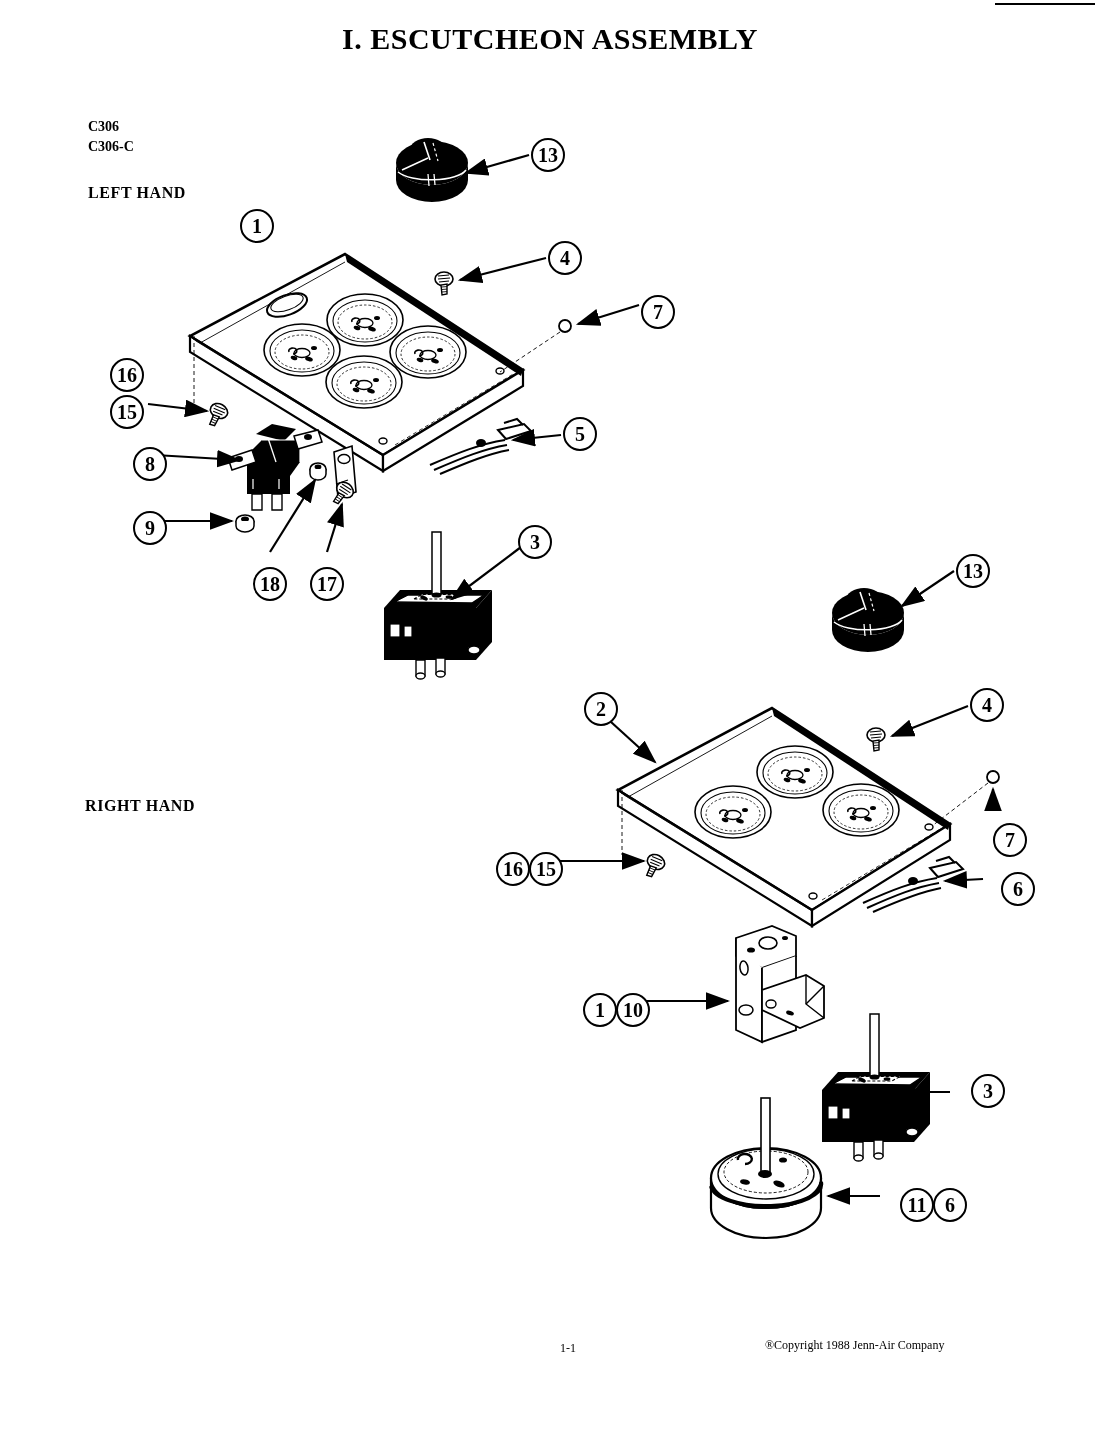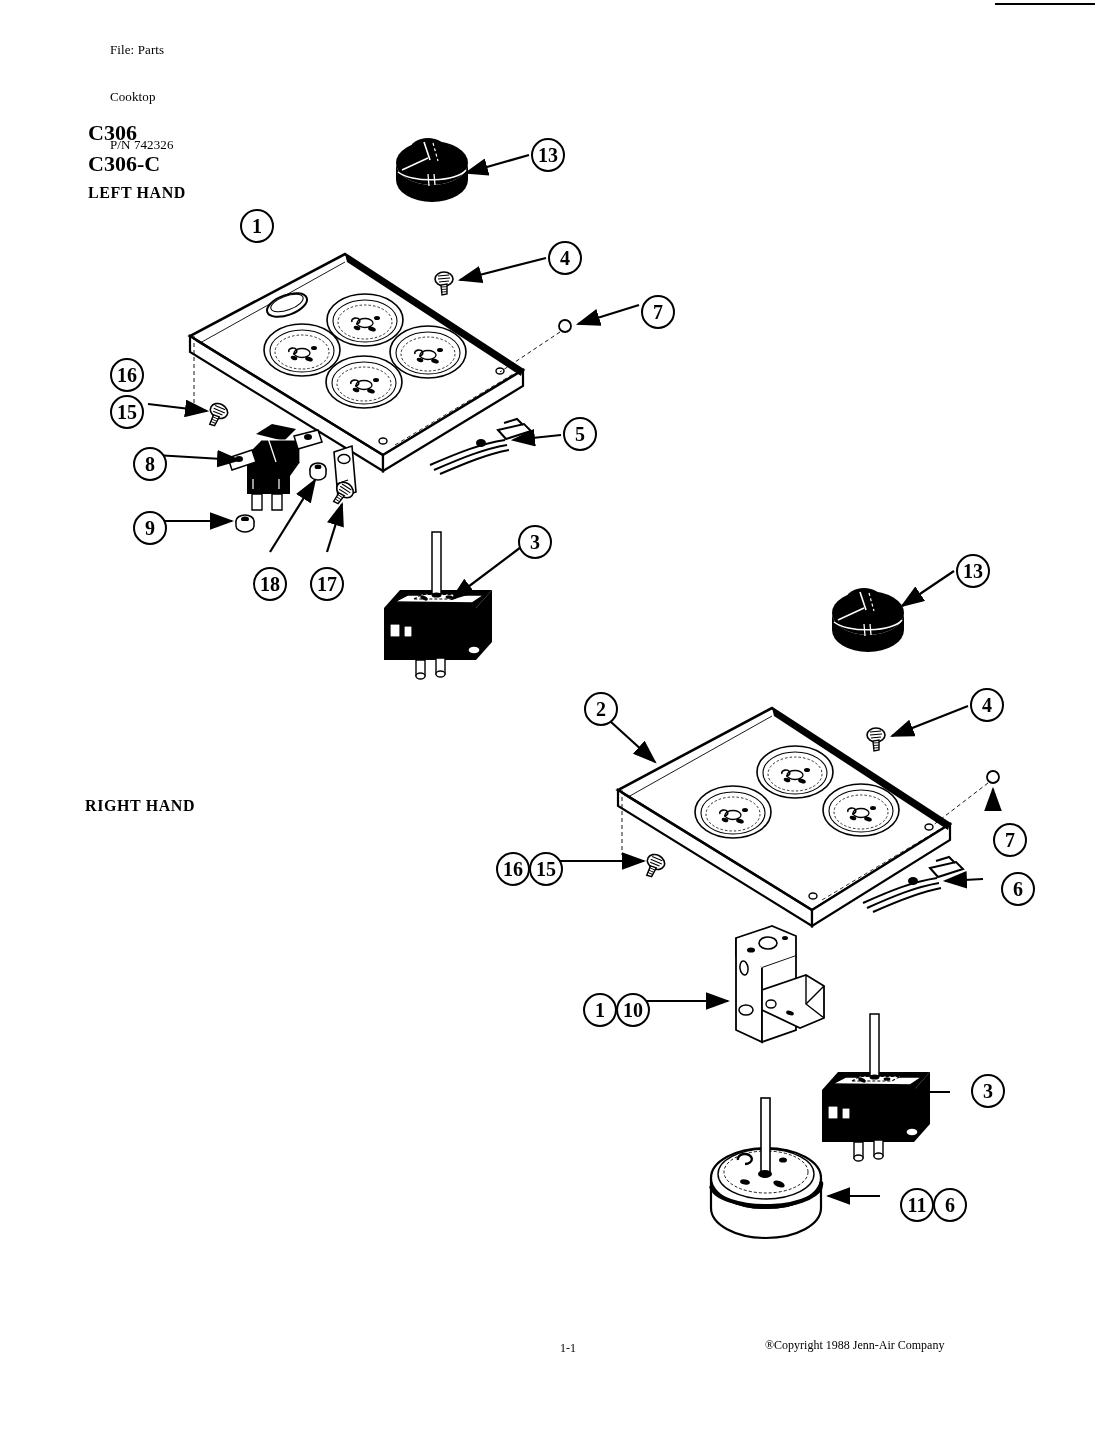--- a/index.html
+++ b/index.html
@@ -12,21 +12,21 @@
 
   
   .filebox{position:absolute;left:110px;top:10px;font-size:13px;line-height:1.22;
            font-family:"Liberation Serif",serif;white-space:pre;}
   .filebox div{letter-spacing:.1px;}
 
   .title{position:absolute;left:0;top:22px;width:1100px;text-align:center;
          font-size:30px;font-weight:bold;letter-spacing:.5px;
          font-family:"Liberation Serif","DejaVu Serif",serif;}
 
-  .models{position:absolute;left:88px;top:117px;font-size:22px;font-weight:bold;line-height:1.42;}
+  .models{position:absolute;left:88px;top:117px;font-size:14px;font-weight:bold;line-height:1.42;}
 
   .handlabel{position:absolute;font-size:16px;font-weight:bold;letter-spacing:.6px;}
   #lh-label{left:88px;top:184px;}
   #rh-label{left:85px;top:797px;}
 
   .footer-page{position:absolute;left:560px;top:1341px;font-size:12px;}
   .footer-copy{position:absolute;left:765px;top:1338px;font-size:12px;}
 
   .topline{position:absolute;left:995px;top:3px;width:100px;height:2px;background:#000;}
 
@@ -36,26 +36,22 @@
            font-size:20px;font-weight:bold;font-family:"Liberation Serif",serif;z-index:40;line-height:1;}
   svg.art{position:absolute;left:0;top:0;width:1100px;height:1440px;overflow:visible;}
 </style>
 </head>
 <body>
 
 <div class="page">
 
   <div class="topline"></div>
 
-  <div class="filebox">
-    <div>File: Parts</div>
-    <div>Cooktop</div>
-    <div>P/N 742326</div>
-  </div>
-
+
+  <div class="title">I. ESCUTCHEON ASSEMBLY</div>
 
   <div class="models">
     <div>C306</div>
     <div>C306-C</div>
   </div>
 
   <div class="handlabel" id="lh-label">LEFT HAND</div>
   <div class="handlabel" id="rh-label">RIGHT HAND</div>
 
   <div class="footer-page">1-1</div>

